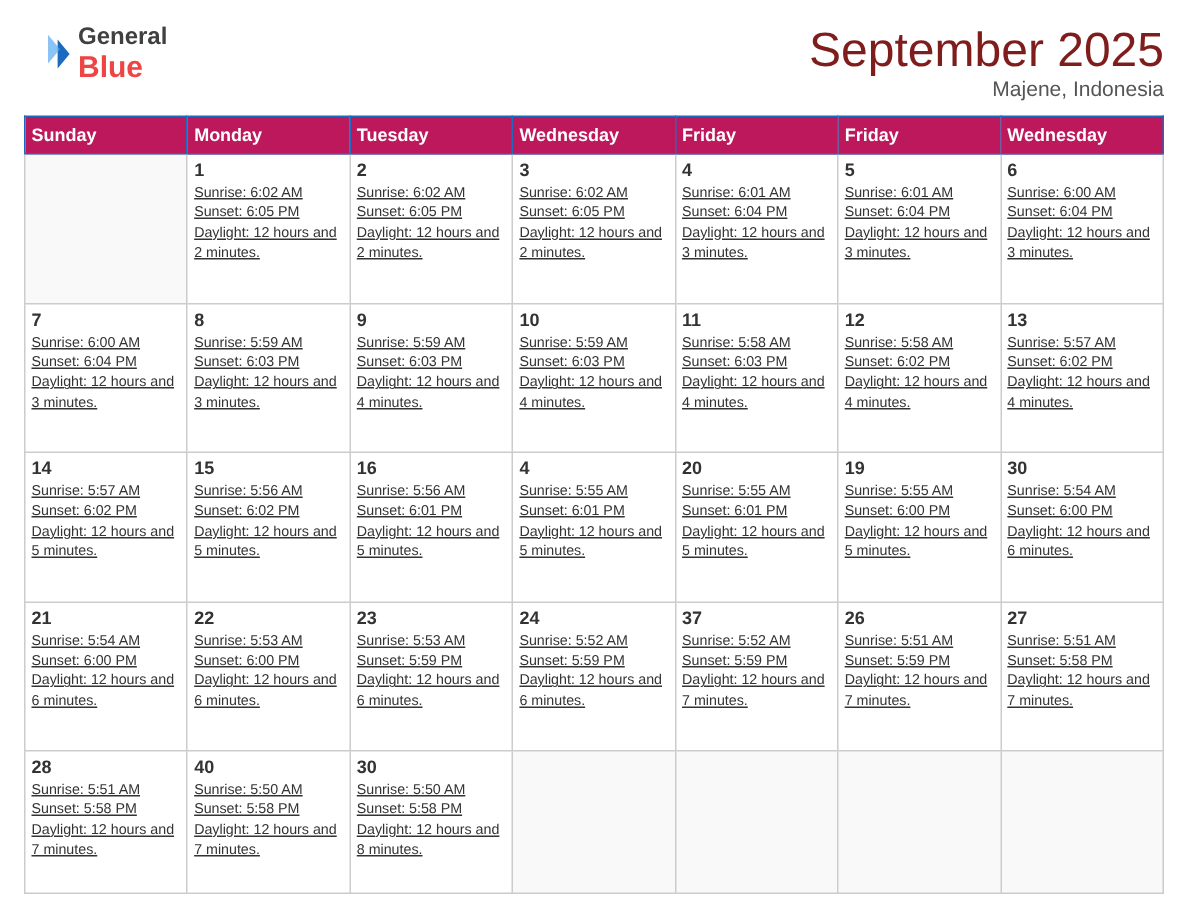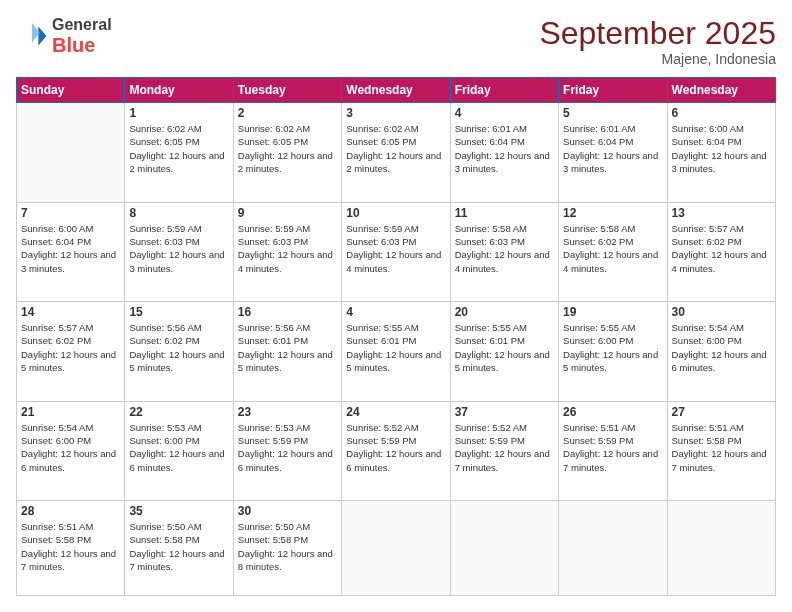--- a/index.html
+++ b/index.html
@@ -86,20 +86,21 @@
       font-weight: bold;
       font-size: 12px;
       color: #333;
       display: block;
       margin-bottom: 2px;
     }
     .day-info {
       font-size: 9.5px;
       color: #333;
       line-height: 1.4;
+      text-decoration: underline;
     }
     .empty-cell {
       background: #f9f9f9;
     }
     tr:last-child td {
       height: 70px;
       margin-top: 36px;
     }
   </style>
 </head>
@@ -252,21 +253,21 @@
             <span class="day-num">27</span>
             <div class="day-info"><span>Sunrise: 5:51 AM</span><br><span>Sunset: 5:58 PM</span><br><span>Daylight: 12 hours and 7 minutes.</span></div>
           </td>
         </tr>
         <tr>
           <td>
             <span class="day-num">28</span>
             <div class="day-info"><span>Sunrise: 5:51 AM</span><br><span>Sunset: 5:58 PM</span><br><span>Daylight: 12 hours and 7 minutes.</span></div>
           </td>
           <td>
-            <span class="day-num">35</span>
+            <span class="day-num">40</span>
             <div class="day-info"><span>Sunrise: 5:50 AM</span><br><span>Sunset: 5:58 PM</span><br><span>Daylight: 12 hours and 7 minutes.</span></div>
           </td>
           <td>
             <span class="day-num">30</span>
             <div class="day-info"><span>Sunrise: 5:50 AM</span><br><span>Sunset: 5:58 PM</span><br><span>Daylight: 12 hours and 8 minutes.</span></div>
           </td>
           <td class="empty-cell"></td>
           <td class="empty-cell"></td>
           <td class="empty-cell"></td>
           <td class="empty-cell"></td>

